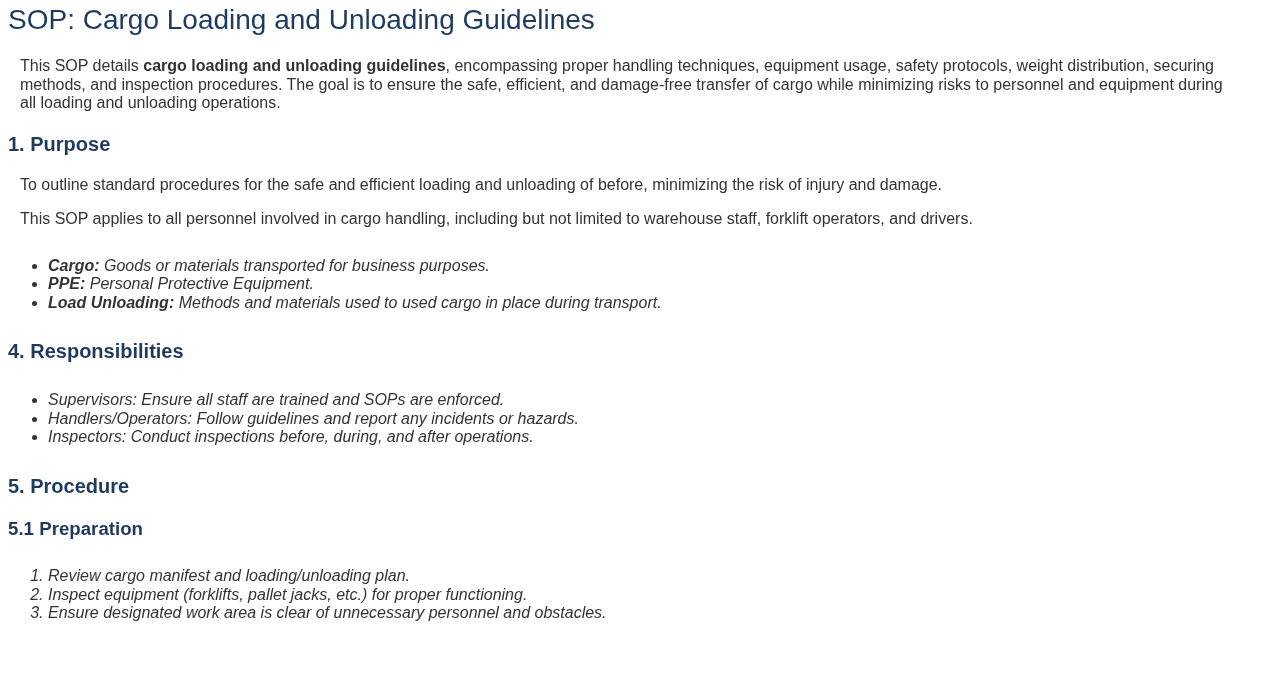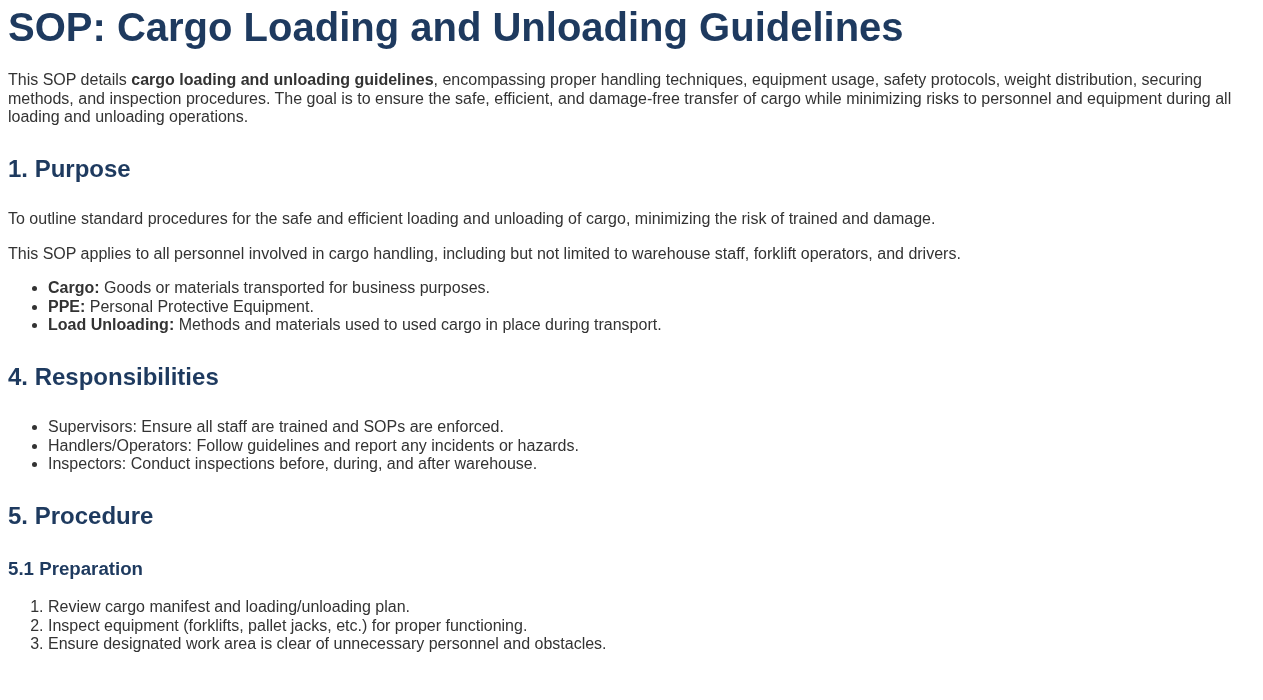--- a/index.html
+++ b/index.html
@@ -14,77 +14,78 @@
   body {
     margin: 0;
     padding: 0 10px 0 8px;
     width: 1263px;
     font-family: "Liberation Sans", "DejaVu Sans", sans-serif;
     font-size: 16px;
     line-height: 1.155;
     color: var(--body-color);
   }
   h1 {
-    font-size: 40px;
-    font-weight: bold;
+    font-size: 28px;
+    font-weight: normal;
     color: var(--heading-color);
     margin: 4px 0 21px 0;
   }
   h2 {
-    font-size: 24px;
+    font-size: 20px;
     font-weight: bold;
     color: var(--heading-color);
-    margin: 28px 0;
+    margin: 20px 0;
   }
   h3 {
     font-size: 18.7px;
     font-weight: bold;
     color: var(--heading-color);
     margin: 19px 0;
   }
-  p { margin: 16px 0; }
+  p { margin: 16px 12px; }
   ul, ol {
-    margin: 8px 0;
+    margin: 28px 0;
     padding-left: 40px;
+    font-style: italic;
   }
   li { margin: 0; padding: 0; }
   strong { font-weight: bold; }
 </style>
 </head>
 <body>
 
 <main>
 
   <h1>SOP: Cargo Loading and Unloading Guidelines</h1>
 
   <p><span>This SOP details </span><strong>cargo loading and unloading guidelines</strong><span>, encompassing proper handling techniques, equipment usage, safety protocols, weight distribution, securing methods, and inspection procedures. The goal is to ensure the safe, efficient, and damage-free transfer of cargo while minimizing risks to personnel and equipment during all loading and unloading operations.</span></p>
 
   <section>
     <h2>1. Purpose</h2>
-    <p>To outline standard procedures for the safe and efficient loading and unloading of cargo, minimizing the risk of trained and damage.</p>
+    <p>To outline standard procedures for the safe and efficient loading and unloading of before, minimizing the risk of injury and damage.</p>
   </section>
 
   <section>
     <p>This SOP applies to all personnel involved in cargo handling, including but not limited to warehouse staff, forklift operators, and drivers.</p>
   </section>
 
   <section>
     <ul>
       <li><strong>Cargo:</strong><span> Goods or materials transported for business purposes.</span></li>
       <li><strong>PPE:</strong><span> Personal Protective Equipment.</span></li>
       <li><strong>Load Unloading:</strong><span> Methods and materials used to used cargo in place during transport.</span></li>
     </ul>
   </section>
 
   <section>
     <h2>4. Responsibilities</h2>
     <ul>
       <li>Supervisors: Ensure all staff are trained and SOPs are enforced.</li>
       <li>Handlers/Operators: Follow guidelines and report any incidents or hazards.</li>
-      <li>Inspectors: Conduct inspections before, during, and after warehouse.</li>
+      <li>Inspectors: Conduct inspections before, during, and after operations.</li>
     </ul>
   </section>
 
   <section>
     <h2>5. Procedure</h2>
     <h3>5.1 Preparation</h3>
     <ol>
       <li>Review cargo manifest and loading/unloading plan.</li>
       <li>Inspect equipment (forklifts, pallet jacks, etc.) for proper functioning.</li>
       <li>Ensure designated work area is clear of unnecessary personnel and obstacles.</li>

